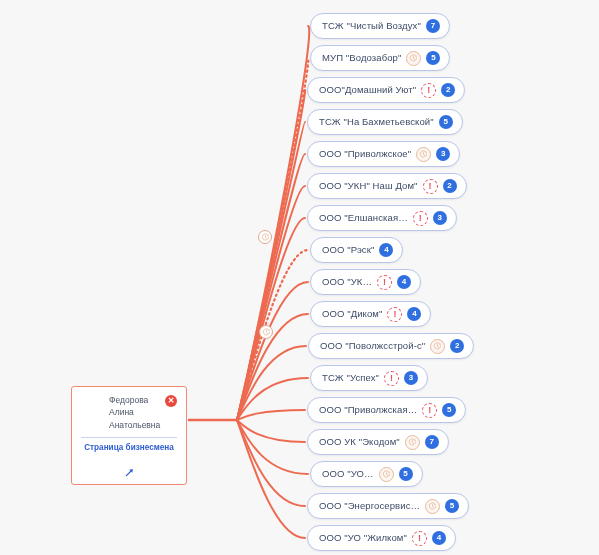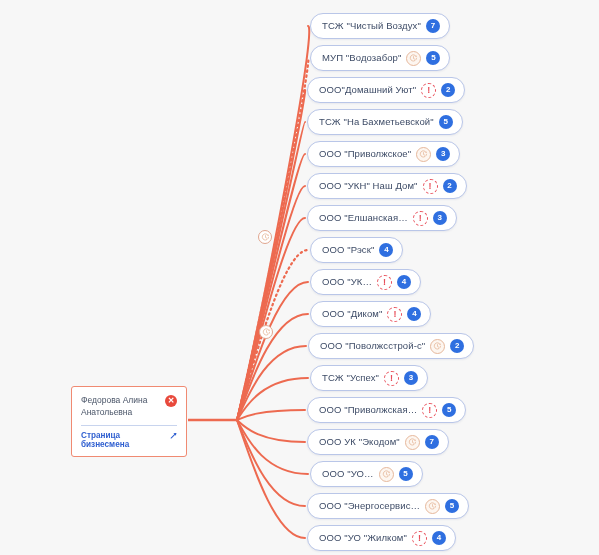--- a/index.html
+++ b/index.html
@@ -98,20 +98,21 @@
     background: #ffffff;
     border: 1px solid #f08a72;
     border-radius: 3px;
     padding: 7px 9px 7px 9px;
   }
   #center-card .row-top {
     display: flex;
     align-items: flex-start;
     justify-content: space-between;
     gap: 4px;
+    margin-left: 28px;
   }
   #center-card .person-name {
     font-size: 8.5px;
     color: #4a5568;
     line-height: 1.45;
     max-width: 80px;
   }
   .close-btn {
     width: 12px;
     height: 12px;
@@ -130,23 +131,24 @@
   #center-card .divider {
     height: 1px;
     background: #c8d4ee;
     margin: 6px 0 5px 0;
   }
   #center-card .card-link {
     font-size: 8.2px;
     font-weight: bold;
     color: #2f5fd0;
     display: flex;
-    align-items: flex-start;
+    align-items: center;
     gap: 16px;
     text-decoration: none;
+    flex-direction: column;
   }
   .link-arrow { display: block; }
 
   .edge-marker {
     position: absolute;
     width: 12px;
     height: 12px;
     border-radius: 50%;
     background: #ffffff;
     border: 1px solid #e0a68f;

